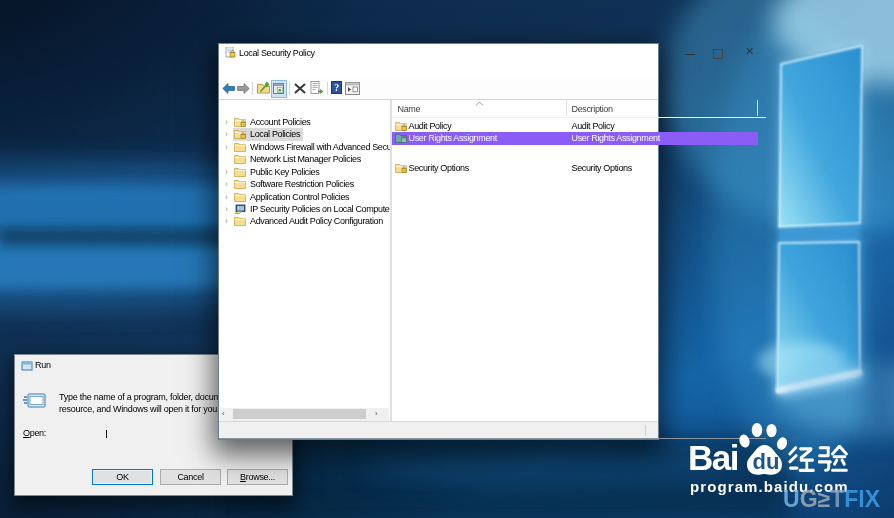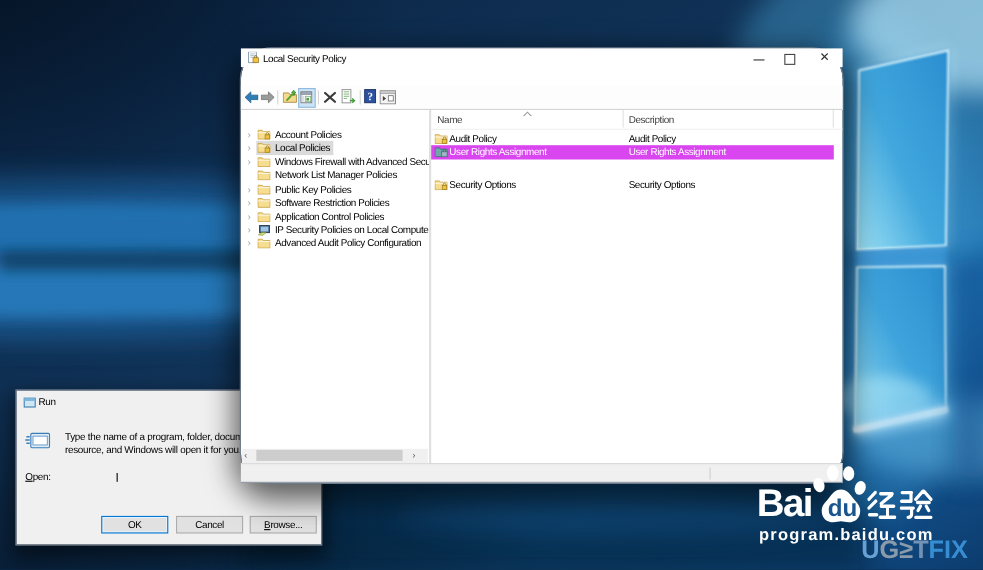--- a/index.html
+++ b/index.html
@@ -20,23 +20,23 @@
   #run .open{left:8px;top:73px;}
   #run input{position:absolute;left:44px;top:69px;width:214px;height:12px;
        border:1px solid #66798c;background:#fff;font:9px "Liberation Sans",sans-serif;
        letter-spacing:-.45px;padding:0 0 0 4px;margin:0;outline:none;}
   .btn{position:absolute;top:114px;height:14px;width:59px;background:#e1e1e1;
        border:1px solid #adadad;font-size:9px;text-align:center;line-height:14px;}
   #okb{left:77px;border:1px solid #0078d7;box-shadow:inset 0 0 0 1px #e8f2fb;}
   #cab{left:145px;}
   #brb{left:212px;}
   
-  #win{left:219px;top:44px;width:547px;height:395px;background:#fff;
+  #win{left:219px;top:44px;width:439px;height:395px;background:#fff;
        outline:1px solid #6e7b8a;z-index:3;font-size:9px;color:#000;letter-spacing:-.35px;
-       box-shadow:0 10px 26px 6px rgba(0,0,0,.6);border-radius:28px;}
+       box-shadow:0 10px 26px 6px rgba(0,0,0,.6);}
   #tbar{left:0;top:0;width:100%;height:17px;background:#fff;}
   #title{left:20px;top:4px;letter-spacing:-.35px;}
   #menu{left:0;top:17px;width:100%;height:17px;background:#fff;}
   #menu span{position:absolute;top:4px;}
   #tool{left:0;top:34px;width:100%;height:21px;background:#fdfdfd;border-bottom:1px solid #d4d4d4;}
   .tsep{position:absolute;top:4px;width:1px;height:13px;background:#d6d6d6;}
   #divider{left:171px;top:56px;width:2px;height:321px;background:#e0e0e0;}
   #tree{left:0;top:56px;width:171px;height:321px;overflow:hidden;}
   .trow{position:absolute;height:12.4px;line-height:12.4px;white-space:nowrap;}
   .trow .tx{position:absolute;top:0;}
@@ -313,21 +313,21 @@
             <path d="M0.5 1.5h4l1 1.2h6v6.8h-11z" fill="#f7dd8f" stroke="#c9a64c" stroke-width=".8"></path>
             <path d="M0.5 3.6h11" stroke="#fff" stroke-width=".7"></path>
             <g>
               <rect x="7" y="5.6" width="4.2" height="3.8" fill="#f0c23c" stroke="#96761f" stroke-width=".6"></rect>
               <path d="M8 5.6v-.9a1.1 1.1 0 012.2 0v.9" fill="none" stroke="#96761f" stroke-width=".7"></path>
             </g>
           </svg></span>
         <span class="nm">Audit Policy</span>
         <span class="ds">Audit Policy</span>
       </div>
-      <div class="rrow" style="top:32.2px;background:#d946ef;color:#fff;">
+      <div class="rrow" style="top:32.2px;background:#8b5cf6;color:#fff;">
         <span class="abs" style="left:3px;top:1px"><svg width="12" height="10" viewBox="0 0 12 10">
             <path d="M0.5 1.5h4l1 1.2h6v6.8h-11z" fill="#6fa8a8" stroke="#3c6f74" stroke-width=".8"></path>
             <g>
               <rect x="6.5" y="5" width="5" height="4.5" fill="#9fb7c4" stroke="#4c626e" stroke-width=".6"></rect>
               <path d="M7.8 5v-1a1.2 1.2 0 012.4 0v1" fill="none" stroke="#4c626e" stroke-width=".8"></path>
             </g>
           </svg></span>
         <span class="nm">User Rights Assignment</span>
         <span class="ds">User Rights Assignment</span>
       </div>

